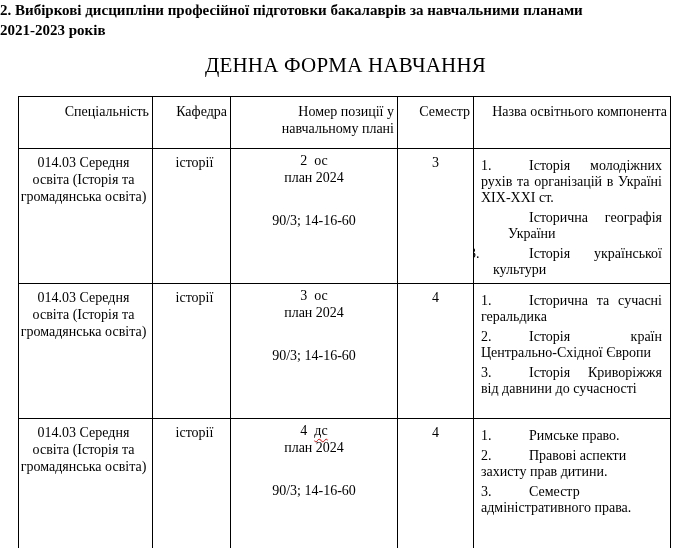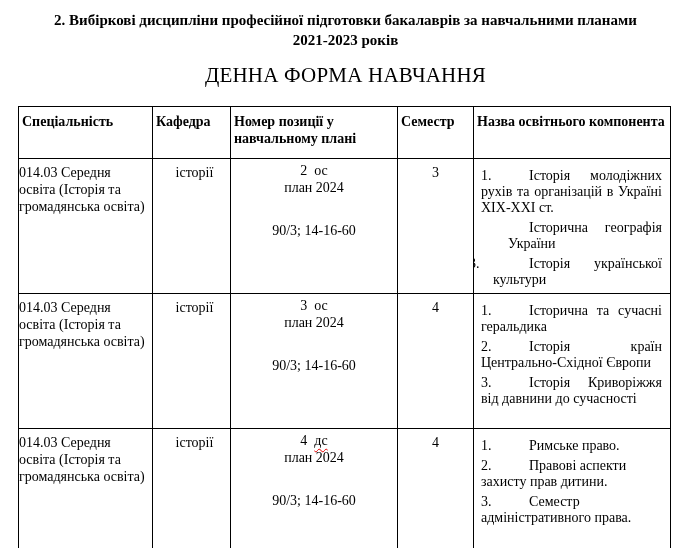--- a/index.html
+++ b/index.html
@@ -6,22 +6,22 @@
     margin: 0;
     padding: 0;
     width: 691px;
     height: 548px;
     overflow: hidden;
     background: #ffffff;
     color: #000000;
     font-family: "Liberation Serif", "DejaVu Serif", serif;
   }
   .doc-title {
-    margin-top: 10px;
-    text-align: center;
+    margin-top: 0;
+    text-align: left;
     font-weight: bold;
     font-size: 15px;
     line-height: 20px;
   }
   .doc-subtitle {
     margin-top: 16px;
     text-align: center;
     font-weight: normal;
     font-size: 21px;
     line-height: 18px;
@@ -34,33 +34,33 @@
     margin: 22px 0 0 18px;
     font-size: 14px;
   }
   th, td {
     border: 1.5px solid #000000;
     vertical-align: top;
     overflow: hidden;
     line-height: 17px;
   }
   th {
-    font-weight: bold;
-    text-align: left;
+    font-weight: normal;
+    text-align: right;
     padding: 6px 3px 0 3px;
   }
   thead tr { height: 52px; }
   tr.course-row { height: 20px; }
   tr.course-row td {
     padding: 1px 0 0 0;
     text-align: center;
     font-weight: bold;
   }
   tr.data-row { height: 135px; }
-  td.c-spec { padding: 5px 4px 0 0; }
+  td.c-spec { text-align: center; padding: 5px 4px 0 0; }
   td.c-dept { text-align: center; padding: 5px 2px 0 8px; }
   td.c-pos  { text-align: center; padding: 3px 3px 0 3px; }
   td.c-sem  { text-align: center; padding: 5px 2px 0 2px; }
   td.c-comp { text-align: left;   padding: 5px 4px 0 3px; line-height: 16px; }
   .pos-blank { height: 26px; }
   .comp-item { margin: 4px; }
   .comp-item.justify { text-align: justify; }
   .comp-num {
     display: inline-block;
     width: 48px;

